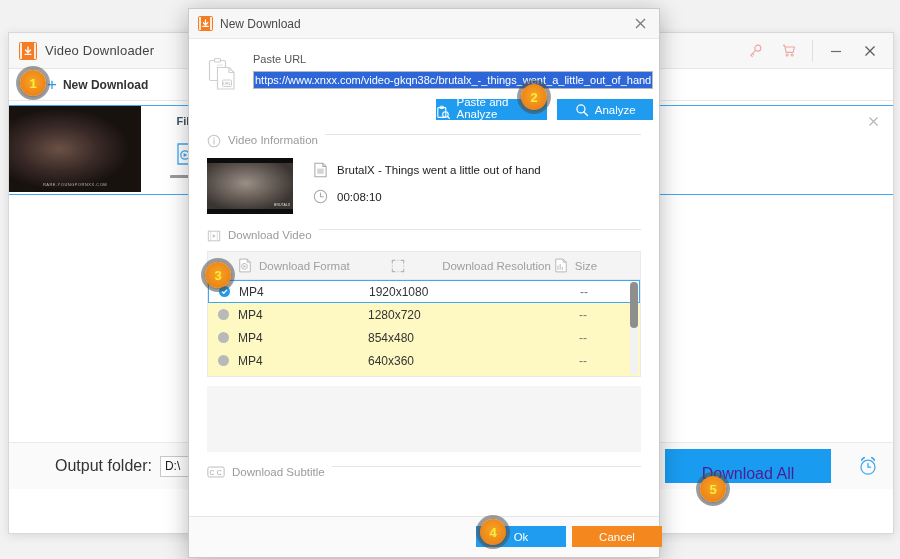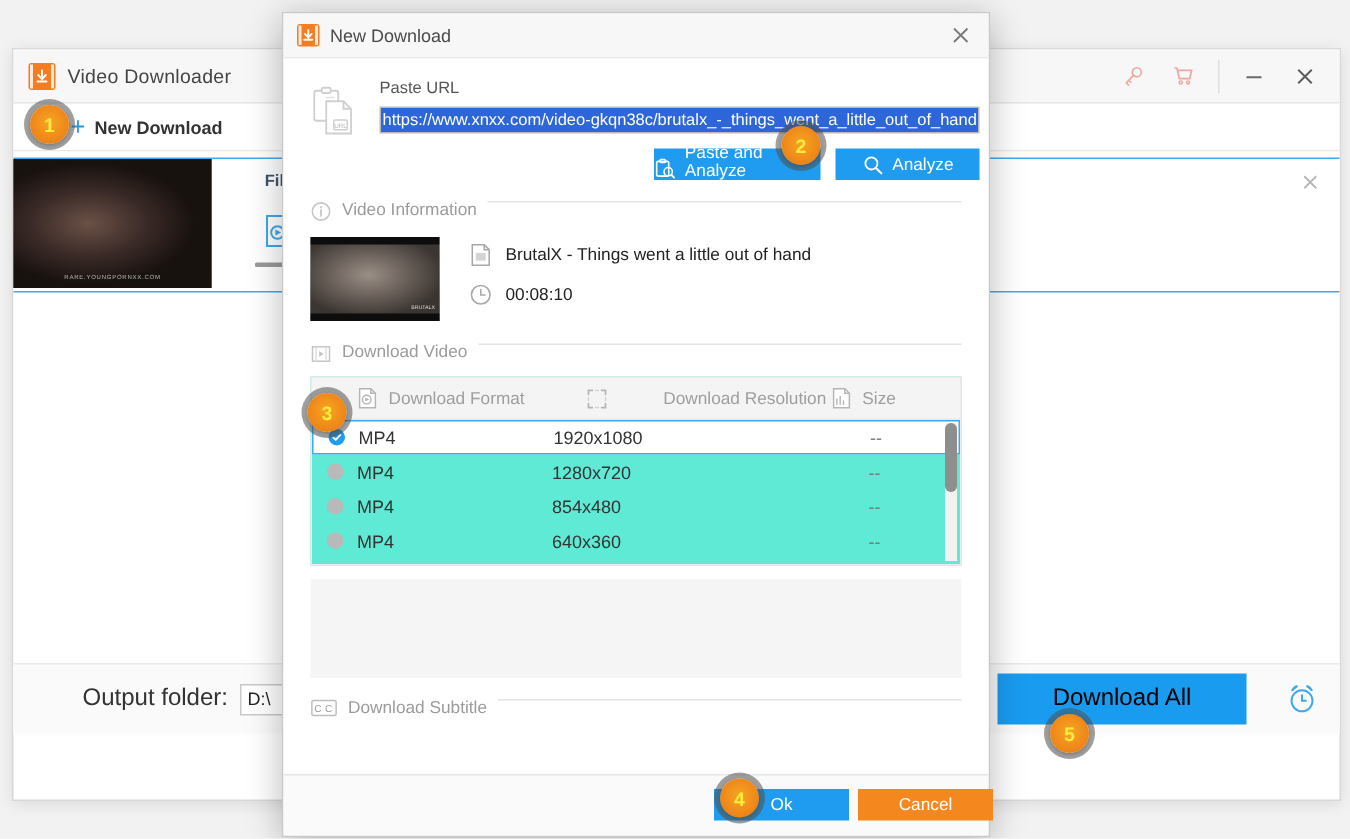--- a/index.html
+++ b/index.html
@@ -77,21 +77,21 @@
     position:absolute;left:0;bottom:0;width:100%;height:46px;background:#fafafa;
     border-top:1px solid #eaeaea;display:flex;align-items:center;
   }
   .out-label{margin-left:46px;font-size:16px;color:#333;}
   .out-input{
     margin-left:8px;width:160px;height:19px;border:1px solid #c8c8c8;background:#fff;
     font-family:"Liberation Sans",sans-serif;font-size:12px;color:#222;padding:0 4px;outline:none;
   }
   .dl-all-btn{
     position:absolute;right:62px;top:6px;width:166px;height:34px;background:#199bf0;
-    color:#000000;font-size:16px;display:flex;align-items:center;justify-content:center;
+    color:#4c1d95;font-size:16px;display:flex;align-items:flex-end;justify-content:center;
     cursor:pointer;
   }
   .alarm-btn{position:absolute;right:14px;top:12px;cursor:pointer;}
 
   
   .dialog{
     position:absolute;left:188px;top:8px;width:470px;height:548px;
     background:#fff;border:1px solid #c9c9c9;
     box-shadow:0 4px 22px rgba(0,0,0,.28);
     display:flex;flex-direction:column;
@@ -138,21 +138,21 @@
     background:
       radial-gradient(ellipse 50px 28px at 45% 45%, #9a8f86 0%, #6c625c 50%, #3b3531 100%),
       linear-gradient(180deg,#cfcac3 0%,#8a827c 55%,#2a2623 100%);}
   .vi-thumb .vbar{position:absolute;left:0;right:0;height:5px;background:#0d0d0d;}
   .vi-thumb .vbar.t{top:0;} .vi-thumb .vbar.b{bottom:0;}
   .vi-thumb .vwm{position:absolute;right:3px;bottom:7px;font-size:3.5px;color:#ddd;}
   .vi-meta{padding-left:20px;padding-top:4px;}
   .vi-line{display:flex;align-items:center;gap:9px;margin-bottom:11px;}
   .vi-text{font-size:11.5px;color:#222;font-weight:normal;}
 
-  .tbl{margin-top:8px;border:1px solid #eaeaea;background:#5eead4;}
+  .tbl{margin-top:8px;border:1px solid #eaeaea;background:#fef9c3;}
   .tbl-head{height:27px;background:#f4f4f4;display:flex;align-items:center;
     border-bottom:1px solid #e8e8e8;}
   .th{display:flex;align-items:center;gap:7px;font-size:11.5px;color:#9e9e9e;}
   .th.c1{width:160px;padding-left:30px;}
   .th.c2{width:170px;gap:37px;}
   .th.c3{width:90px;}
   .tbl-rows{position:relative;height:96px;overflow:hidden;}
   .tr{height:23px;display:flex;align-items:center;font-size:12px;color:#333;cursor:pointer;}
   .tr.sel{border:1px solid #3ea8f0;background:#fff;height:21px;}
   .td-radio{width:30px;display:flex;align-items:center;justify-content:center;}

